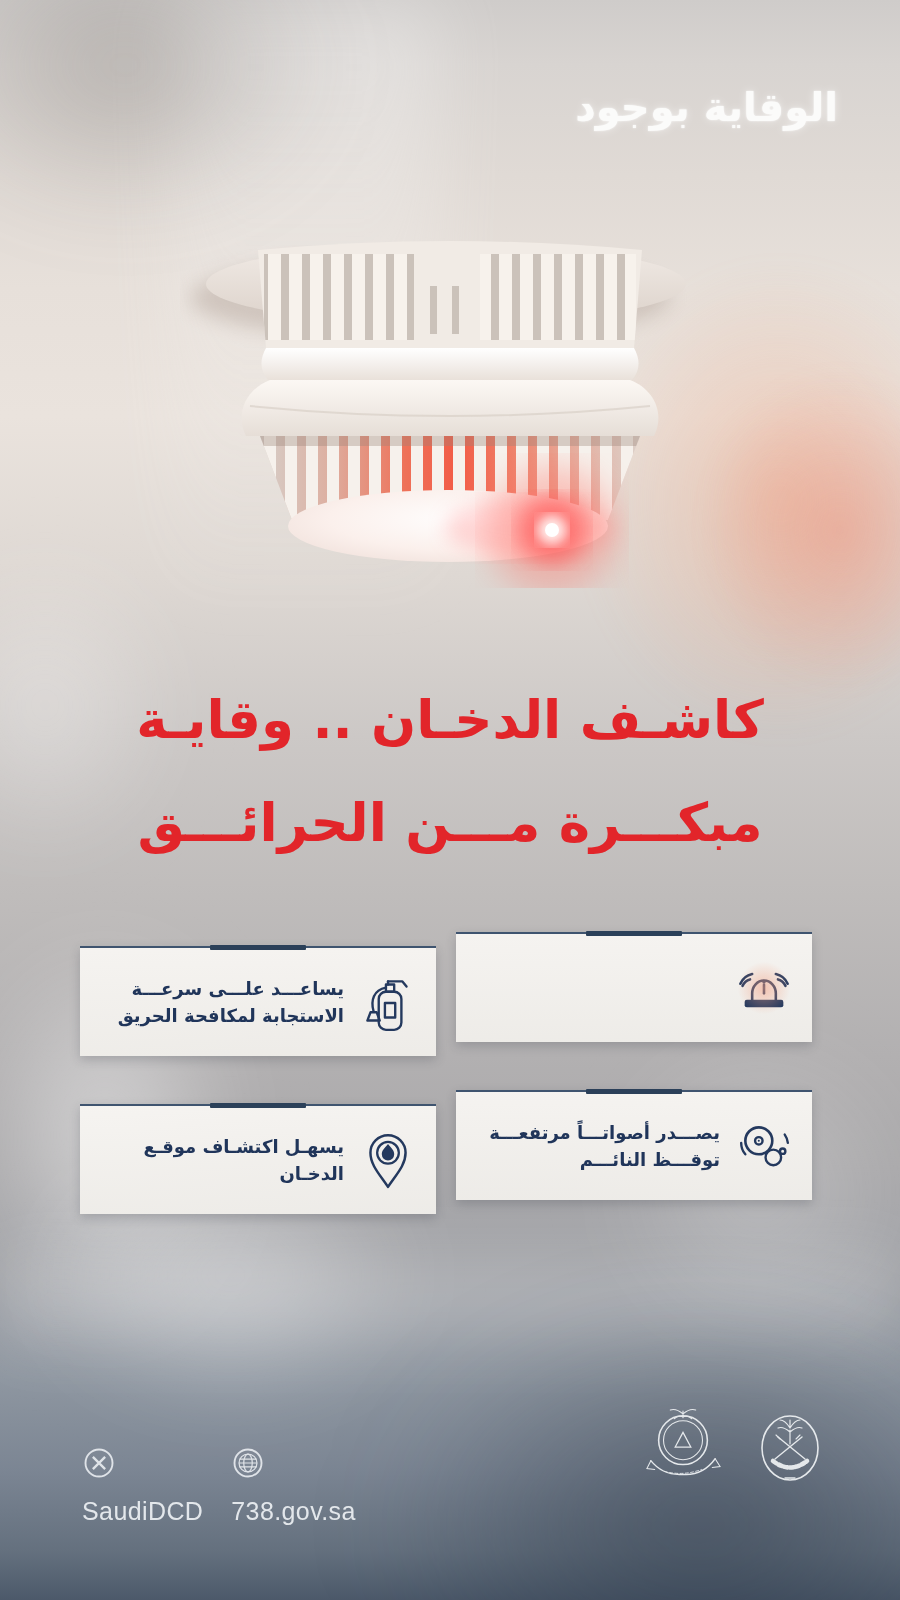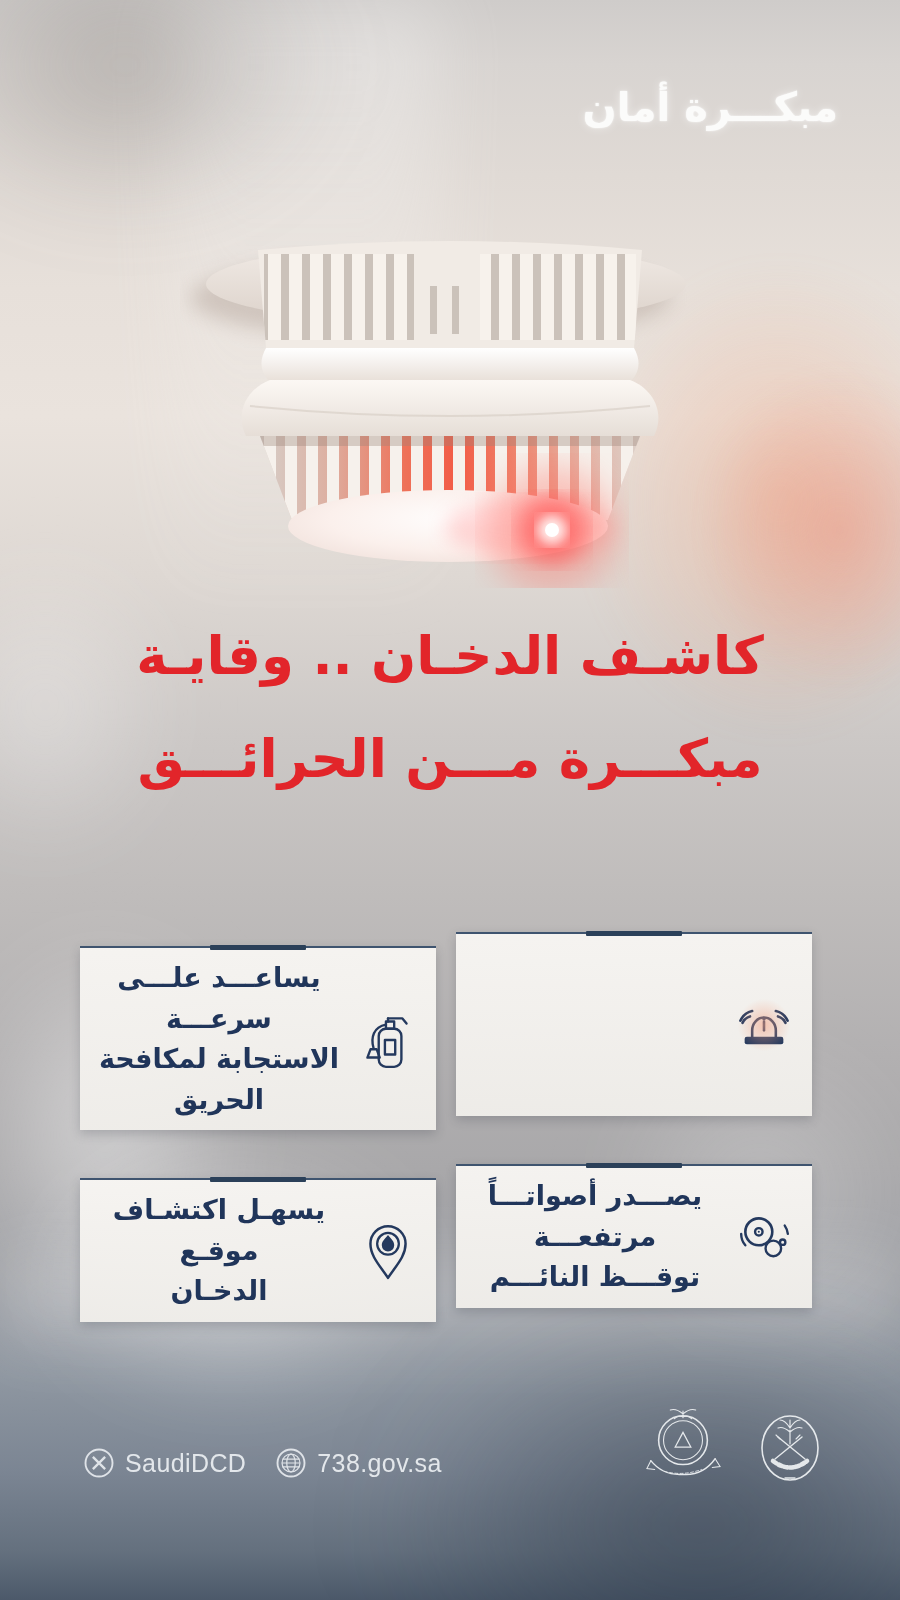--- a/index.html
+++ b/index.html
@@ -31,42 +31,42 @@
   .smoke5{left:600px;top:1030px;width:320px;height:320px;border-radius:50%;
     background:radial-gradient(closest-side,rgba(255,255,255,.25),rgba(255,255,255,0));filter:blur(40px);}
   .corner-br{right:-120px;bottom:-140px;width:640px;height:430px;border-radius:50%;
     background:radial-gradient(closest-side,rgba(36,48,64,.5),rgba(36,48,64,0));filter:blur(50px);}
 
   .detector{position:absolute;left:180px;top:228px;width:540px;height:360px;z-index:2;}
 
   .brand{position:absolute;right:62px;top:84px;z-index:3;color:#fbfbfa;
     font-size:40px;font-weight:bold;text-shadow:0 0 10px rgba(255,255,255,.55),0 0 2px rgba(255,255,255,.8);
     letter-spacing:1px;}
-  .headline{position:absolute;left:60px;right:60px;top:604px;z-index:3;margin:0;
+  .headline{position:absolute;left:60px;right:60px;top:668px;z-index:3;margin:0;
     direction:rtl;text-align:center;color:#e2252a;font-weight:bold;font-size:53px;
     line-height:1.95;white-space:pre-line;}
 
   .benefits{position:absolute;left:80px;right:88px;top:932px;z-index:3;
     display:grid;grid-template-columns:1fr 1fr;column-gap:20px;row-gap:48px;direction:rtl;}
   .card{position:relative;min-height:108px;border-top:2px solid #3f546f;
     background:linear-gradient(180deg,rgba(247,245,242,.97),rgba(240,238,234,.96));
     box-shadow:0 4px 10px rgba(45,52,65,.22);display:flex;align-items:center;}
   .benefits .card:nth-child(even){transform:translateY(14px);}
   .card-dash{position:absolute;top:-3.5px;left:50%;transform:translateX(-50%);
     width:96px;height:5px;background:#2b4059;border-radius:1px;}
   .card-body{display:flex;align-items:center;gap:10px;padding:10px 14px;width:100%;box-sizing:border-box;}
   .card-icon{flex:0 0 68px;display:flex;align-items:center;justify-content:center;position:relative;}
   .icon-halo::before{content:"";position:absolute;width:70px;height:70px;border-radius:14px;
     background:radial-gradient(closest-side,rgba(243,160,130,.55),rgba(243,160,130,0) 75%);}
-  .card-text{flex:1;margin:0;direction:rtl;text-align:center;color:#20355a;font-weight:bold;
-    font-size:27px;line-height:1.5;white-space:pre-line;}
+  .card-text{flex:1;margin:0;direction:rtl;text-align:right;color:#20355a;font-weight:bold;
+    font-size:18px;line-height:1.5;white-space:pre-line;}
 
   .social{position:absolute;left:82px;top:1446px;z-index:3;display:flex;align-items:center;gap:28px;
     font-family:"Liberation Sans",sans-serif;color:#e3e7eb;}
-  .social-item{display:flex;align-items:center;gap:9px;}
+  .social-item{display:flex;gap:17px;flex-direction:column;}
   .social-label{font-size:25px;letter-spacing:.4px;}
   .emblems{position:absolute;right:68px;top:1402px;z-index:3;display:flex;align-items:center;gap:26px;opacity:.92;}
 </style>
 </head>
 <body>
 
 <div class="poster">
 
   <div class="layer streak"></div>
   <div class="layer corner-tl"></div>
@@ -155,21 +155,21 @@
 
     <ellipse cx="268" cy="298" rx="160" ry="36" fill="url(#gFace)"></ellipse>
     <ellipse cx="350" cy="300" rx="85" ry="30" fill="#ff9e9e" opacity=".4" filter="url(#b10)"></ellipse>
 
     <circle cx="372" cy="302" r="64" fill="#ff6a5e" opacity=".35" filter="url(#b16)"></circle>
     <circle cx="372" cy="302" r="34" fill="#ff4a4a" opacity=".55" filter="url(#b10)"></circle>
     <circle cx="372" cy="302" r="15" fill="#fff2f0" opacity=".95" filter="url(#b6)"></circle>
     <circle cx="372" cy="302" r="7" fill="#ffffff"></circle>
   </svg>
 
-  <div class="brand">مبكـــرة أمان</div>
+  <div class="brand">الوقاية بوجود</div>
 
   <h1 class="headline">كاشـف الدخـان .. وقايـة
 مبكـــرة مـــن الحرائـــق</h1>
 
   <section class="benefits">
 
     <div class="card">
       <span class="card-dash"></span>
       <div class="card-body">
         <span class="card-icon icon-halo">

